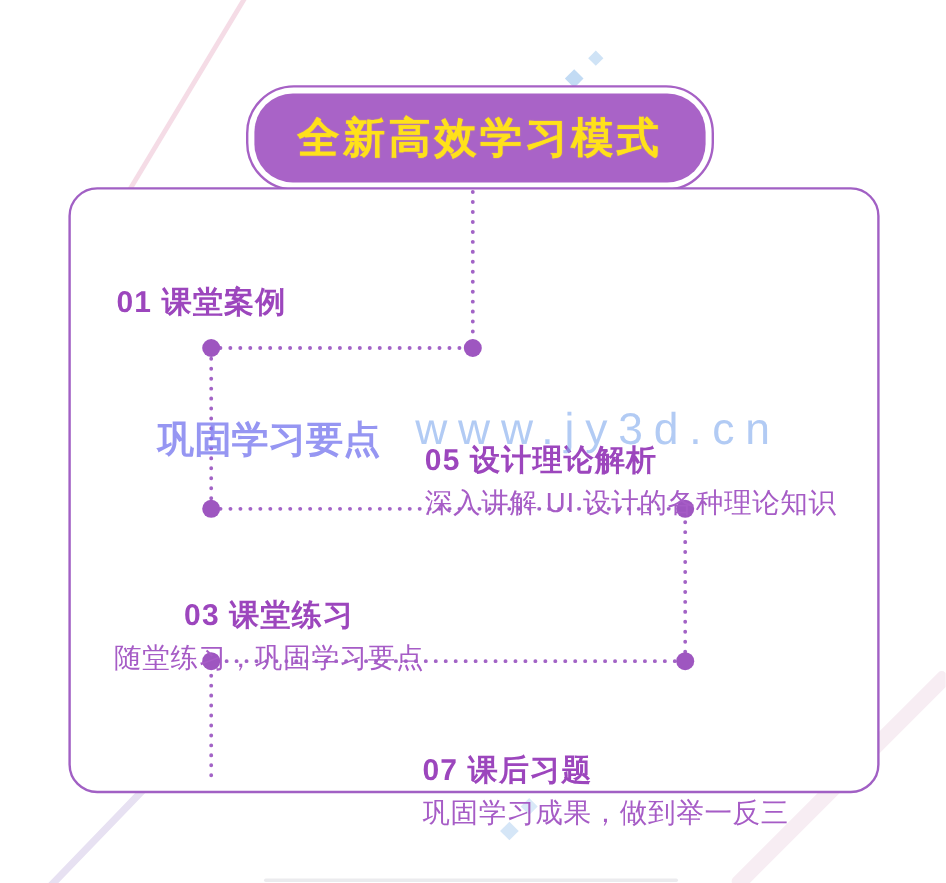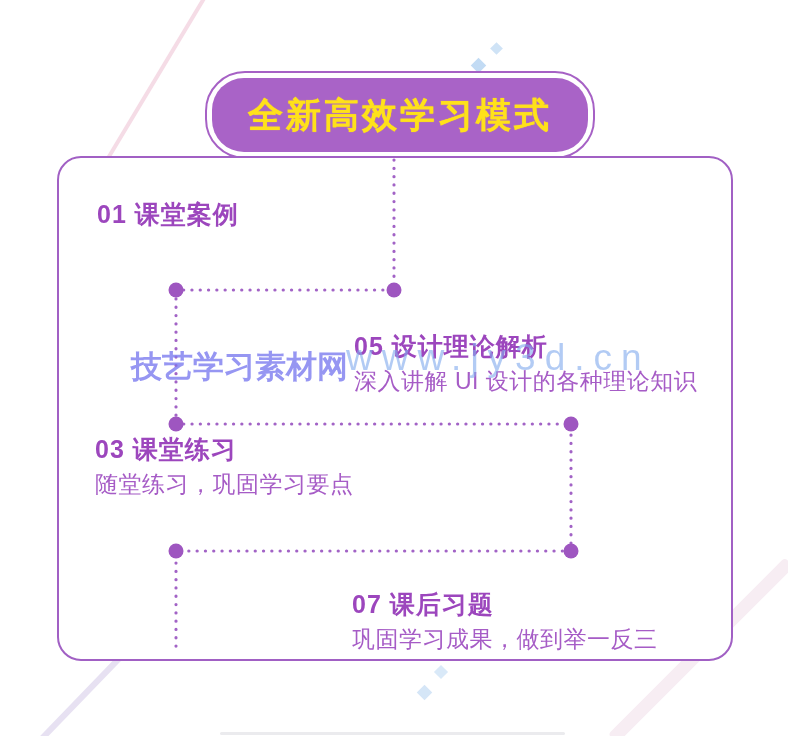--- a/index.html
+++ b/index.html
@@ -37,30 +37,30 @@
 
   
   .main-box{
     position:absolute;left:57px;top:156px;width:676px;height:505px;
     border:2px solid #a160c4;border-radius:24px;box-sizing:border-box;
     background:#ffffff;
   }
   .connector-svg{position:absolute;left:0;top:0;width:788px;height:736px;pointer-events:none;}
 
   
-  .step{position:absolute;}
+  .step{position:absolute;margin-top:38px;}
   .step-heading{
     font-size:25px;font-weight:bold;color:#9c46bd;letter-spacing:1px;line-height:31px;
   }
   .step-desc{
     font-size:23px;color:#a65cc6;letter-spacing:0.5px;line-height:30px;margin-top:4px;
   }
   .step-1{left:97px;top:199px;}
   .step-2{left:354px;top:331px;}
-  .step-3{left:95px;top:434px;}
+  .step-3{left:95px;top:460px;text-align:center;}
   .step-4{left:352px;top:589px;}
 
   
   .wm-cn{
     position:absolute;left:131px;top:349px;
     font-size:31px;font-weight:bold;color:#7c7cf0;opacity:0.8;
     letter-spacing:0;line-height:36px;z-index:5;
   }
   .wm-url{
     position:absolute;left:346px;top:339px;
@@ -109,14 +109,14 @@
 </div>
 <div class="step step-3">
   <div class="step-heading">03 课堂练习</div>
   <div class="step-desc">随堂练习，巩固学习要点</div>
 </div>
 <div class="step step-4">
   <div class="step-heading">07 课后习题</div>
   <div class="step-desc">巩固学习成果，做到举一反三</div>
 </div>
 
-<div class="wm-cn">技艺学习素材网</div>
+<div class="wm-cn">巩固学习要点</div>
 <div class="wm-url">www.jy3d.cn</div>
 
 </body></html>

